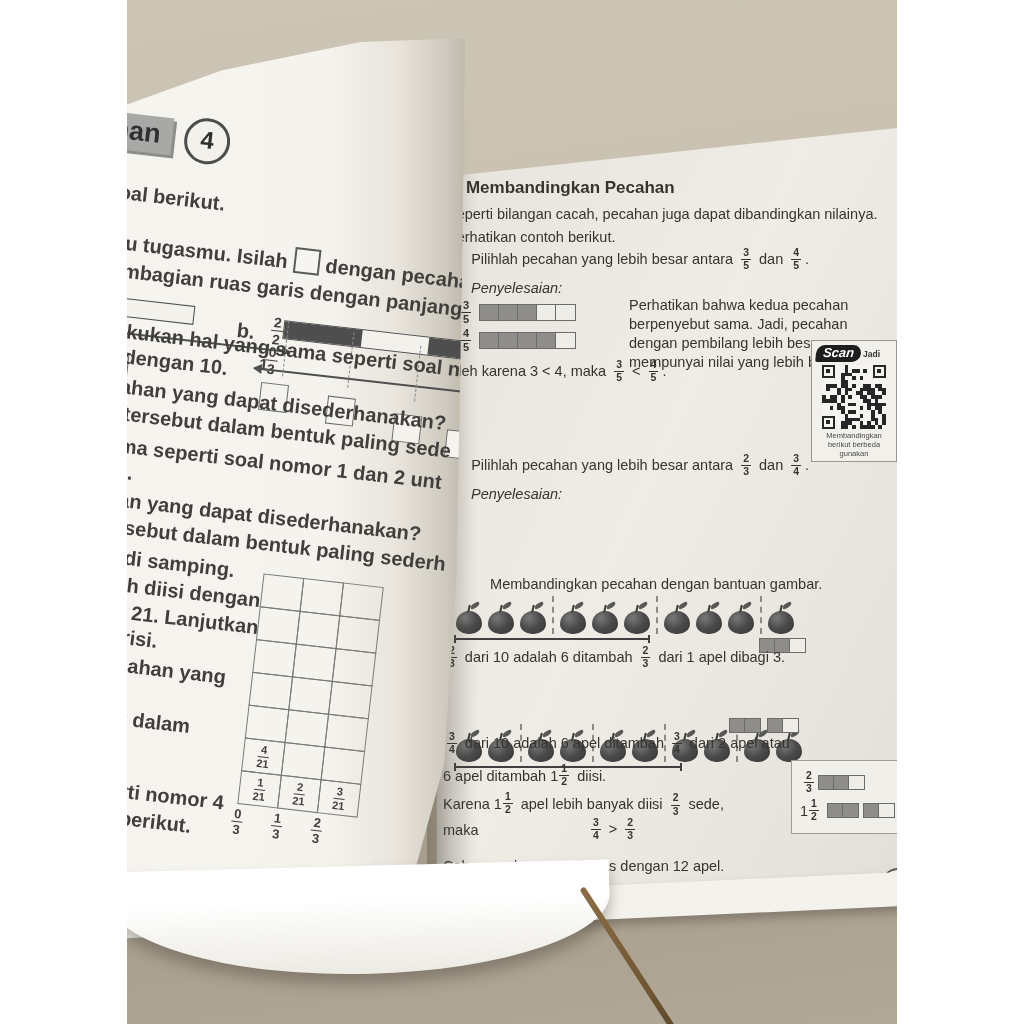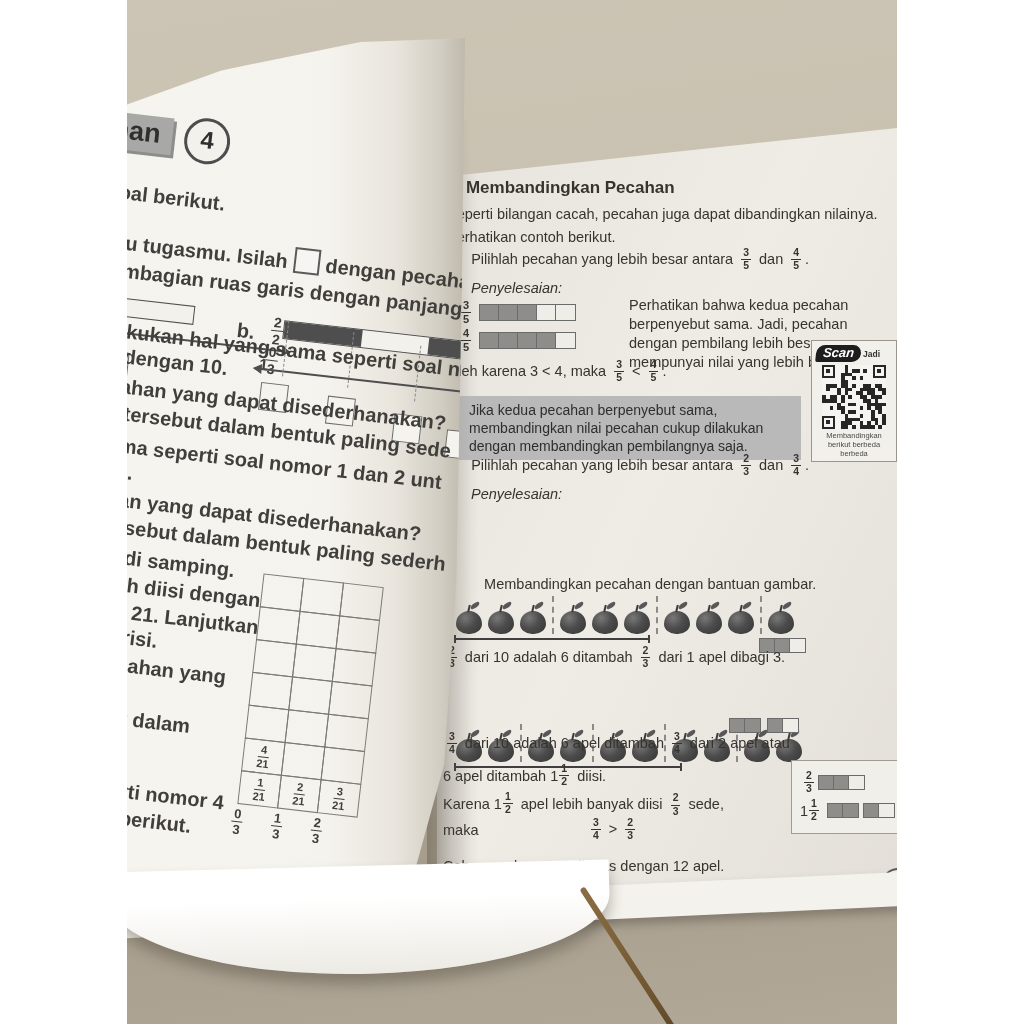--- a/index.html
+++ b/index.html
@@ -274,21 +274,20 @@
           <b>3</b>
           <i>5</i>
         </span>
       <span>&lt;</span>
       <span class="fr">
           <b>4</b>
           <i>5</i>
         </span><span>.</span>
     </div>
 
-    <div class="blk callout" style="left:22px;top:268px;">Jika kedua pecahan berpenyebut sama, membandingkan nilai pecahan cukup dilakukan dengan membandingkan pembilangnya saja.</div>
 
     <div class="blk" id="qrbox" style="left:374px;top:212px;">
       <span class="scan">Scan</span><span class="vid">Jadi</span>
       <div id="qr">
         <div class="finder" style="left:0;top:0;"></div>
         <div class="finder" style="right:0;top:0;"></div>
         <div class="finder" style="left:0;bottom:0;"></div>
       <span></span>
           <span></span>
           <span></span>
@@ -575,42 +574,42 @@
           <span class="q"></span>
           <span class="q"></span>
           <span class="q"></span>
           <span></span>
           <span class="q"></span>
           <span></span>
         </div>
       <div class="qrcap">
         <div>Membandingkan</div>
           <div>berikut berbeda</div>
-          <div>berbeda</div>
+          <div>gunakan</div>
       </div>
     </div>
 
     <div class="blk" style="left:10px;top:326px;">
       <span class="no">2.</span>
       <span>Pilihlah pecahan yang lebih besar antara</span>
       <span class="fr">
           <b>2</b>
           <i>3</i>
         </span>
       <span>dan</span>
       <span class="fr">
           <b>3</b>
           <i>4</i>
         </span><span>.</span>
     </div>
     <div class="blk it" style="left:34px;top:358px;">Penyelesaian:</div>
 
     <div class="blk" style="left:14px;top:448px;">
       <span>•</span>
-      <span style="margin-left:24px;">Membandingkan pecahan dengan bantuan gambar.</span>
+      <span style="margin-left:30px;">Membandingkan pecahan dengan bantuan gambar.</span>
     </div>
 
     <div class="blk apples" style="left:16px;top:466px;">
         <span class="apple"></span>
         <span class="apple"></span>
         <span class="apple"></span>
         <span class="apl-div"></span>
         <span class="apple"></span>
         <span class="apple"></span>
         <span class="apple"></span>

